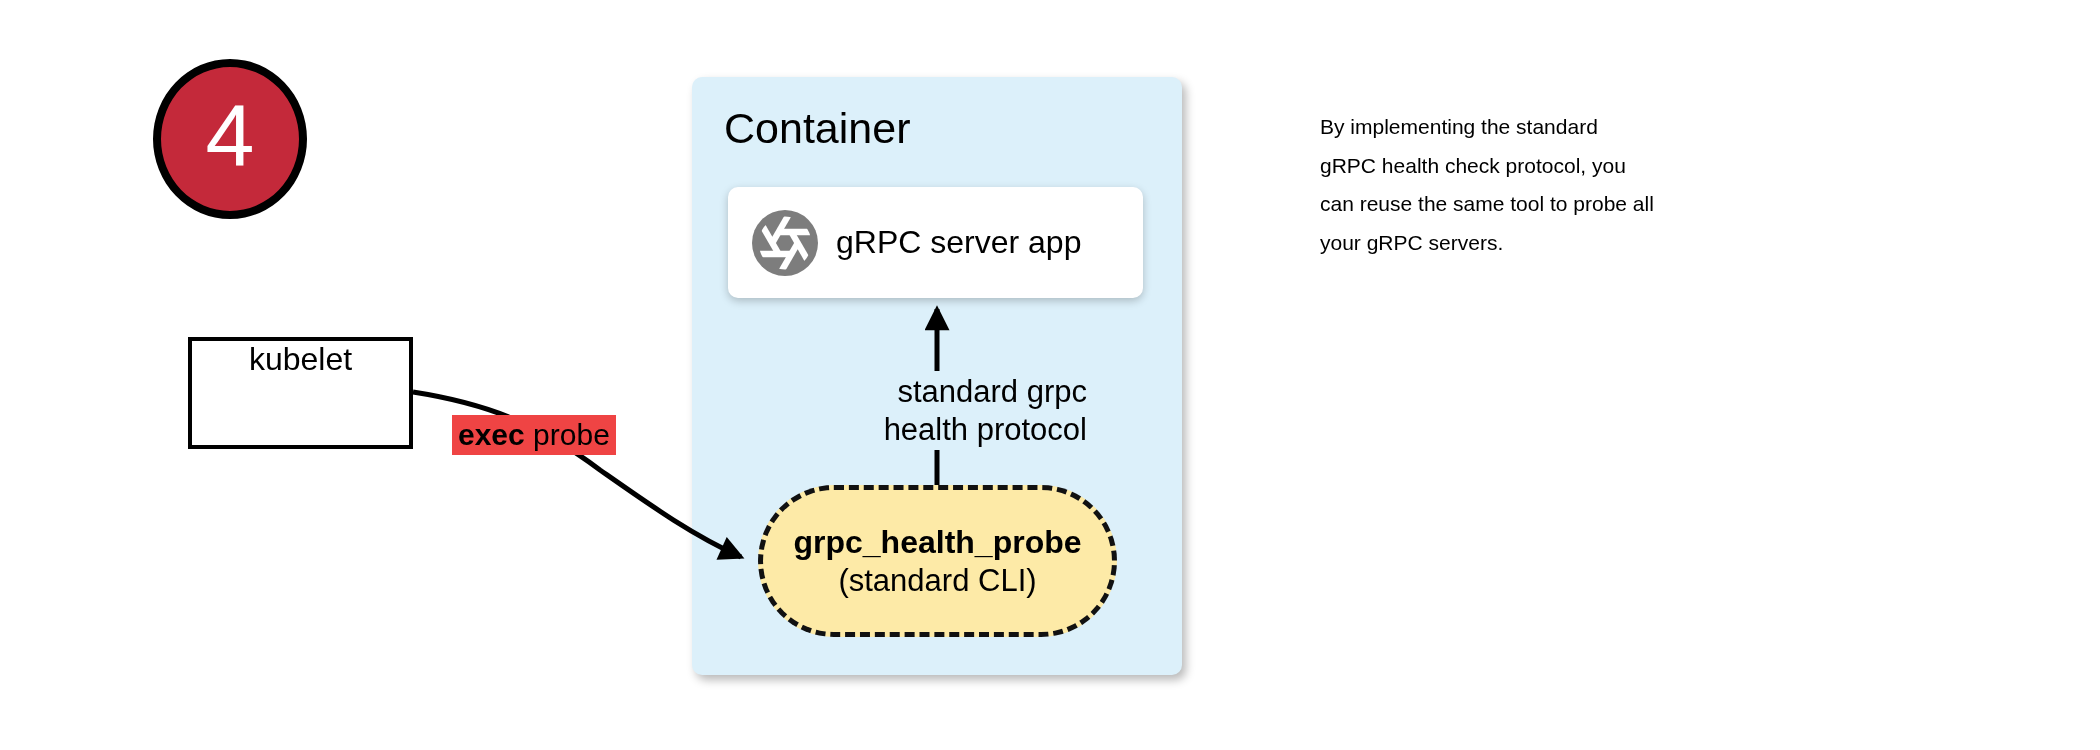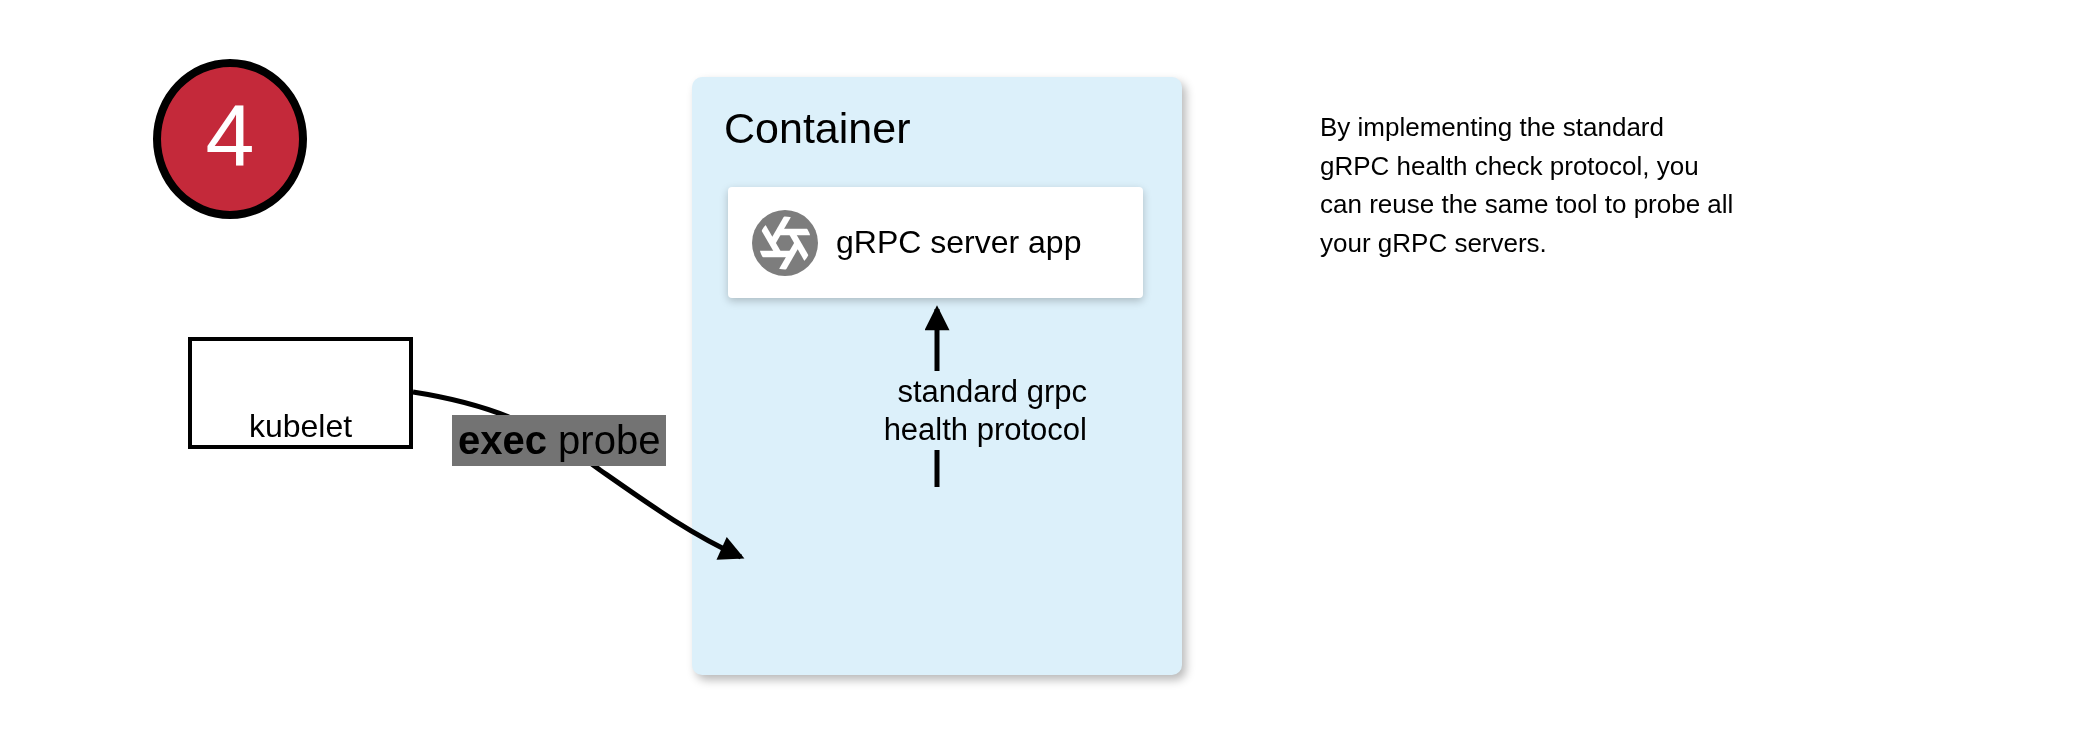--- a/index.html
+++ b/index.html
@@ -32,50 +32,50 @@
     padding-bottom: 6px;
     box-sizing: content-box;
   }
   .kubelet-box {
     position: absolute;
     left: 188px; top: 337px;
     width: 225px; height: 112px;
     box-sizing: border-box;
     border: 4px solid #000000;
     background: #ffffff;
-    display: flex; align-items: flex-end; justify-content: center;
+    display: flex; align-items: flex-start; justify-content: center;
     font-size: 32px;
   }
   .exec-label {
     position: absolute;
     left: 452px; top: 415px;
-    background: #737373;
+    background: #ef4444;
     padding: 3px 6px;
-    font-size: 40px;
+    font-size: 30px;
     white-space: nowrap;
   }
   .exec-label b { font-weight: bold; }
   .container-box {
     position: absolute;
     left: 692px; top: 77px;
     width: 490px; height: 598px;
     border-radius: 10px;
     background: #dcf0fa;
     box-shadow: 4px 5px 10px rgba(0,0,0,0.28);
   }
   .container-title {
     position: absolute;
     left: 724px; top: 104px;
     font-size: 43px;
   }
   .server-box {
     position: absolute;
     left: 728px; top: 187px;
     width: 415px; height: 111px;
-    border-radius: 4px;
+    border-radius: 10px;
     background: #ffffff;
     box-shadow: 0 3px 8px rgba(0,0,0,0.22);
     display: flex; align-items: center;
     padding-left: 24px;
     box-sizing: border-box;
   }
   .server-box .icon { flex: 0 0 auto; display: block; }
   .server-label {
     margin-left: 18px;
     font-size: 32px;
@@ -100,21 +100,21 @@
     display: flex; flex-direction: column;
     align-items: center; justify-content: center;
     text-align: center;
   }
   .probe-title { font-size: 32px; font-weight: bold; line-height: 39px; }
   .probe-subtitle { font-size: 31px; line-height: 38px; }
   .note {
     position: absolute;
     left: 1320px; top: 108px;
     width: 560px;
-    font-size: 26px;
+    font-size: 21px;
     line-height: 38.7px;
     white-space: pre-line;
   }
 </style>
 </head>
 <body>
 
 <div class="canvas">
 
   <div class="container-box"></div>
@@ -158,19 +158,23 @@
         <line x1="14.31" y1="16" x2="2.83" y2="16"></line>
         <line x1="16.62" y1="12" x2="10.88" y2="21.94"></line>
       </g>
     </svg>
     <span class="server-label">gRPC server app</span>
   </div>
 
   <div class="protocol-label">standard grpc
 health protocol</div>
 
+  <div class="probe-pill">
+    <div class="probe-title">grpc_health_probe</div>
+    <div class="probe-subtitle">(standard CLI)</div>
+  </div>
 
   <div class="note">By implementing the standard
 gRPC health check protocol, you
 can reuse the same tool to probe all
 your gRPC servers.</div>
 
 </div>
 
 </body></html>

